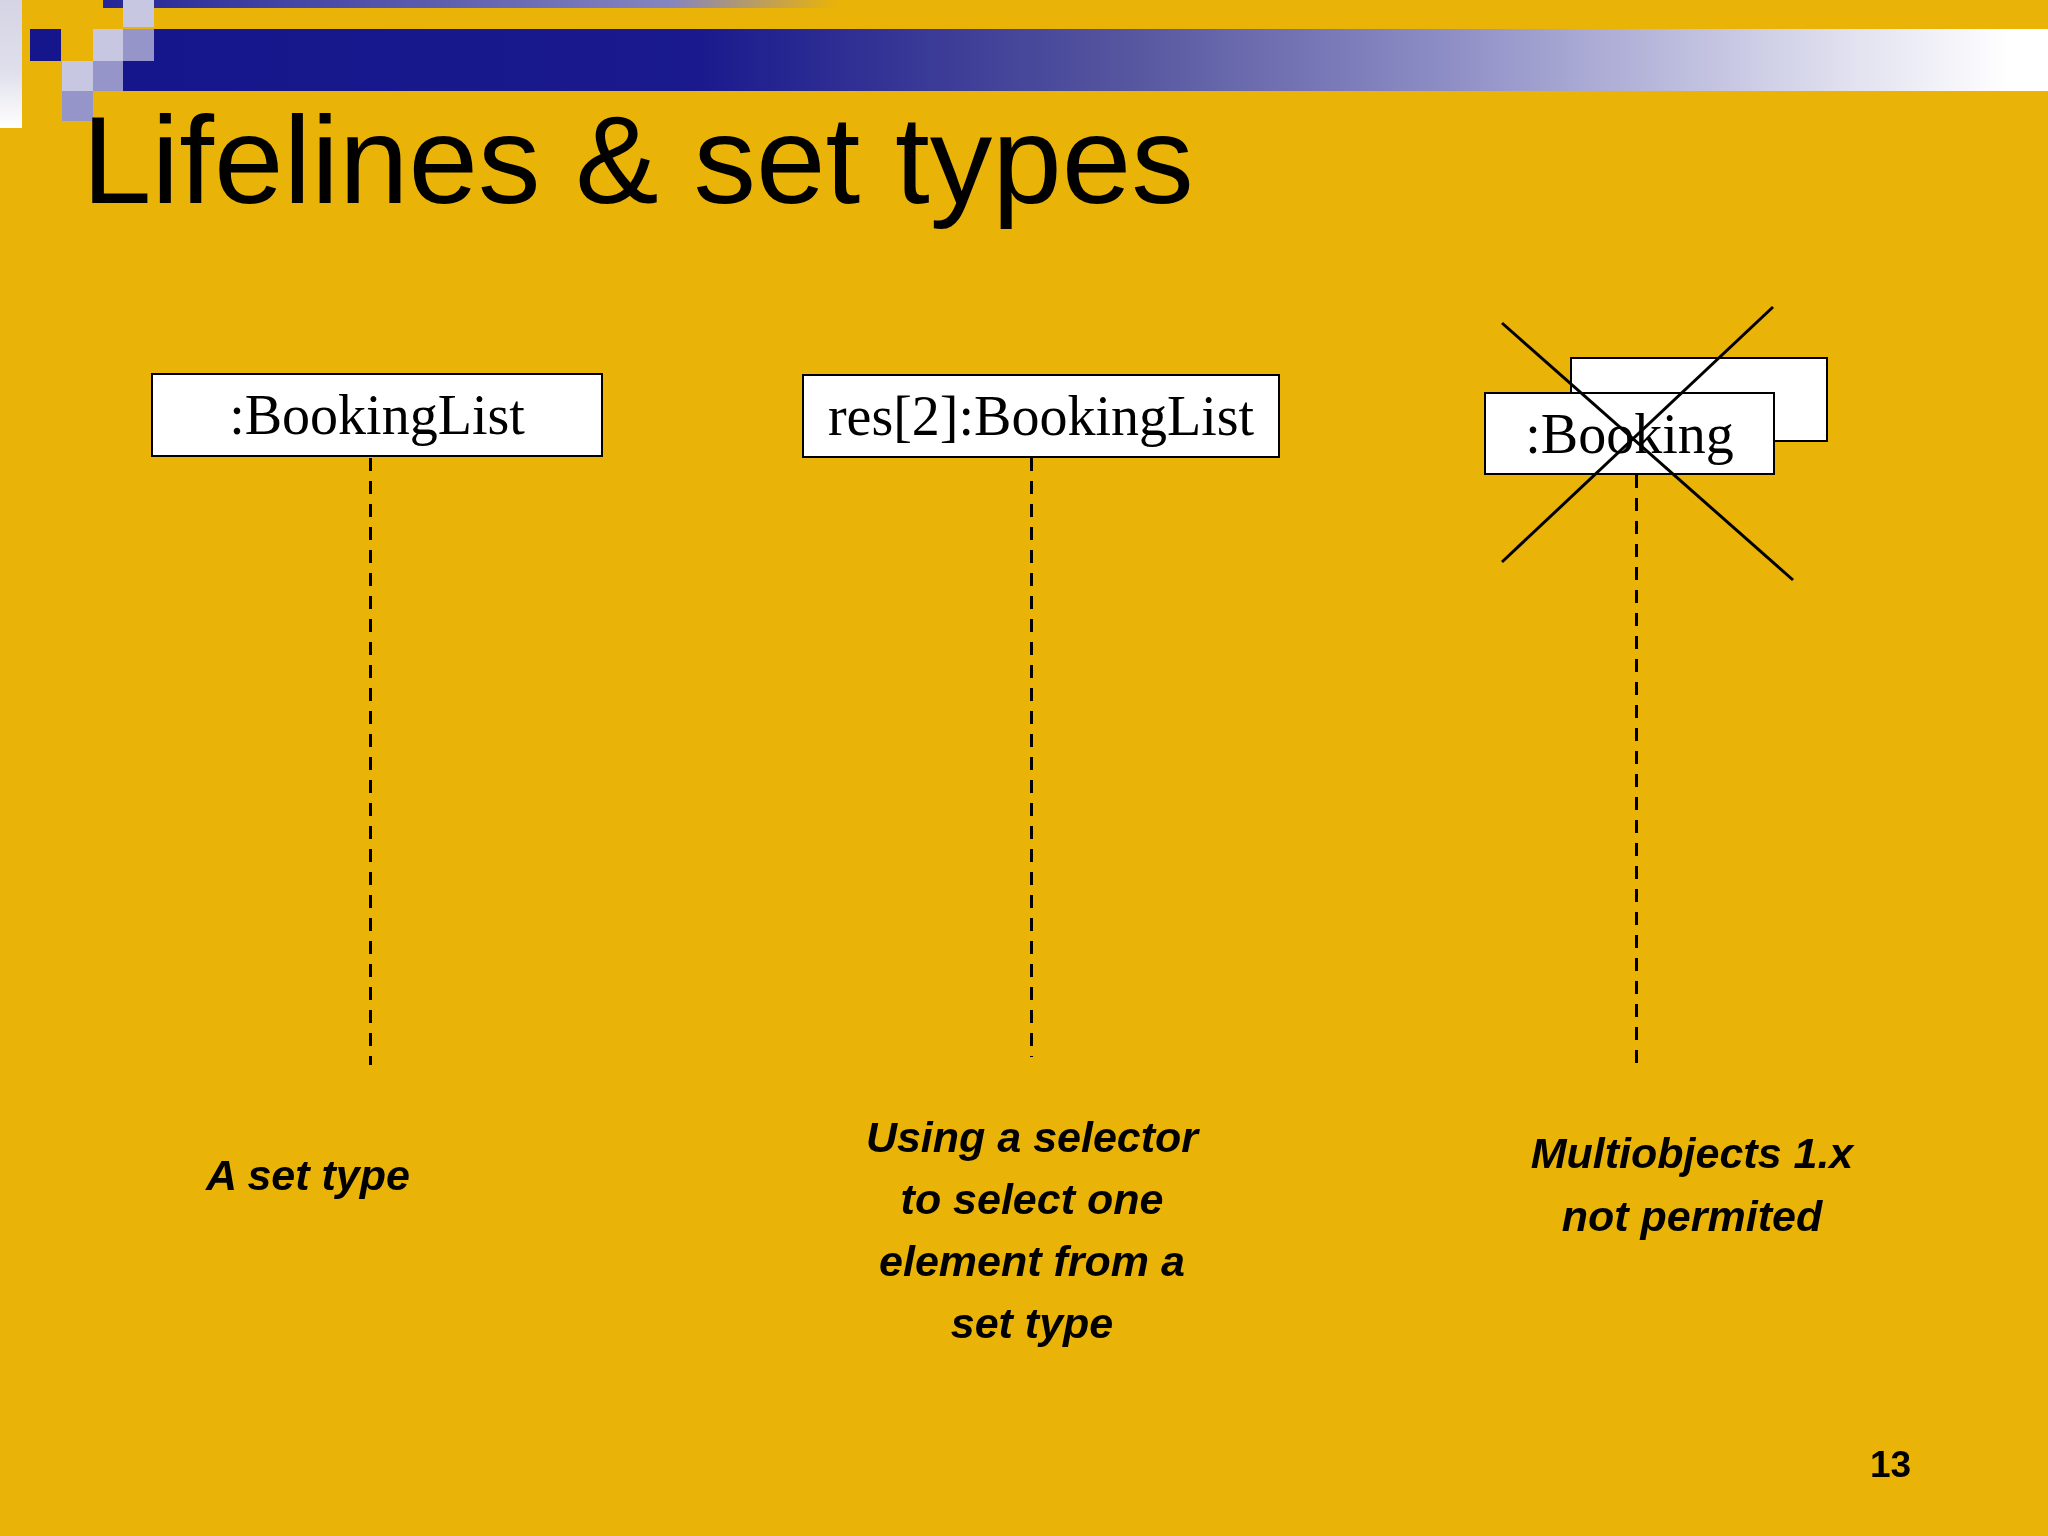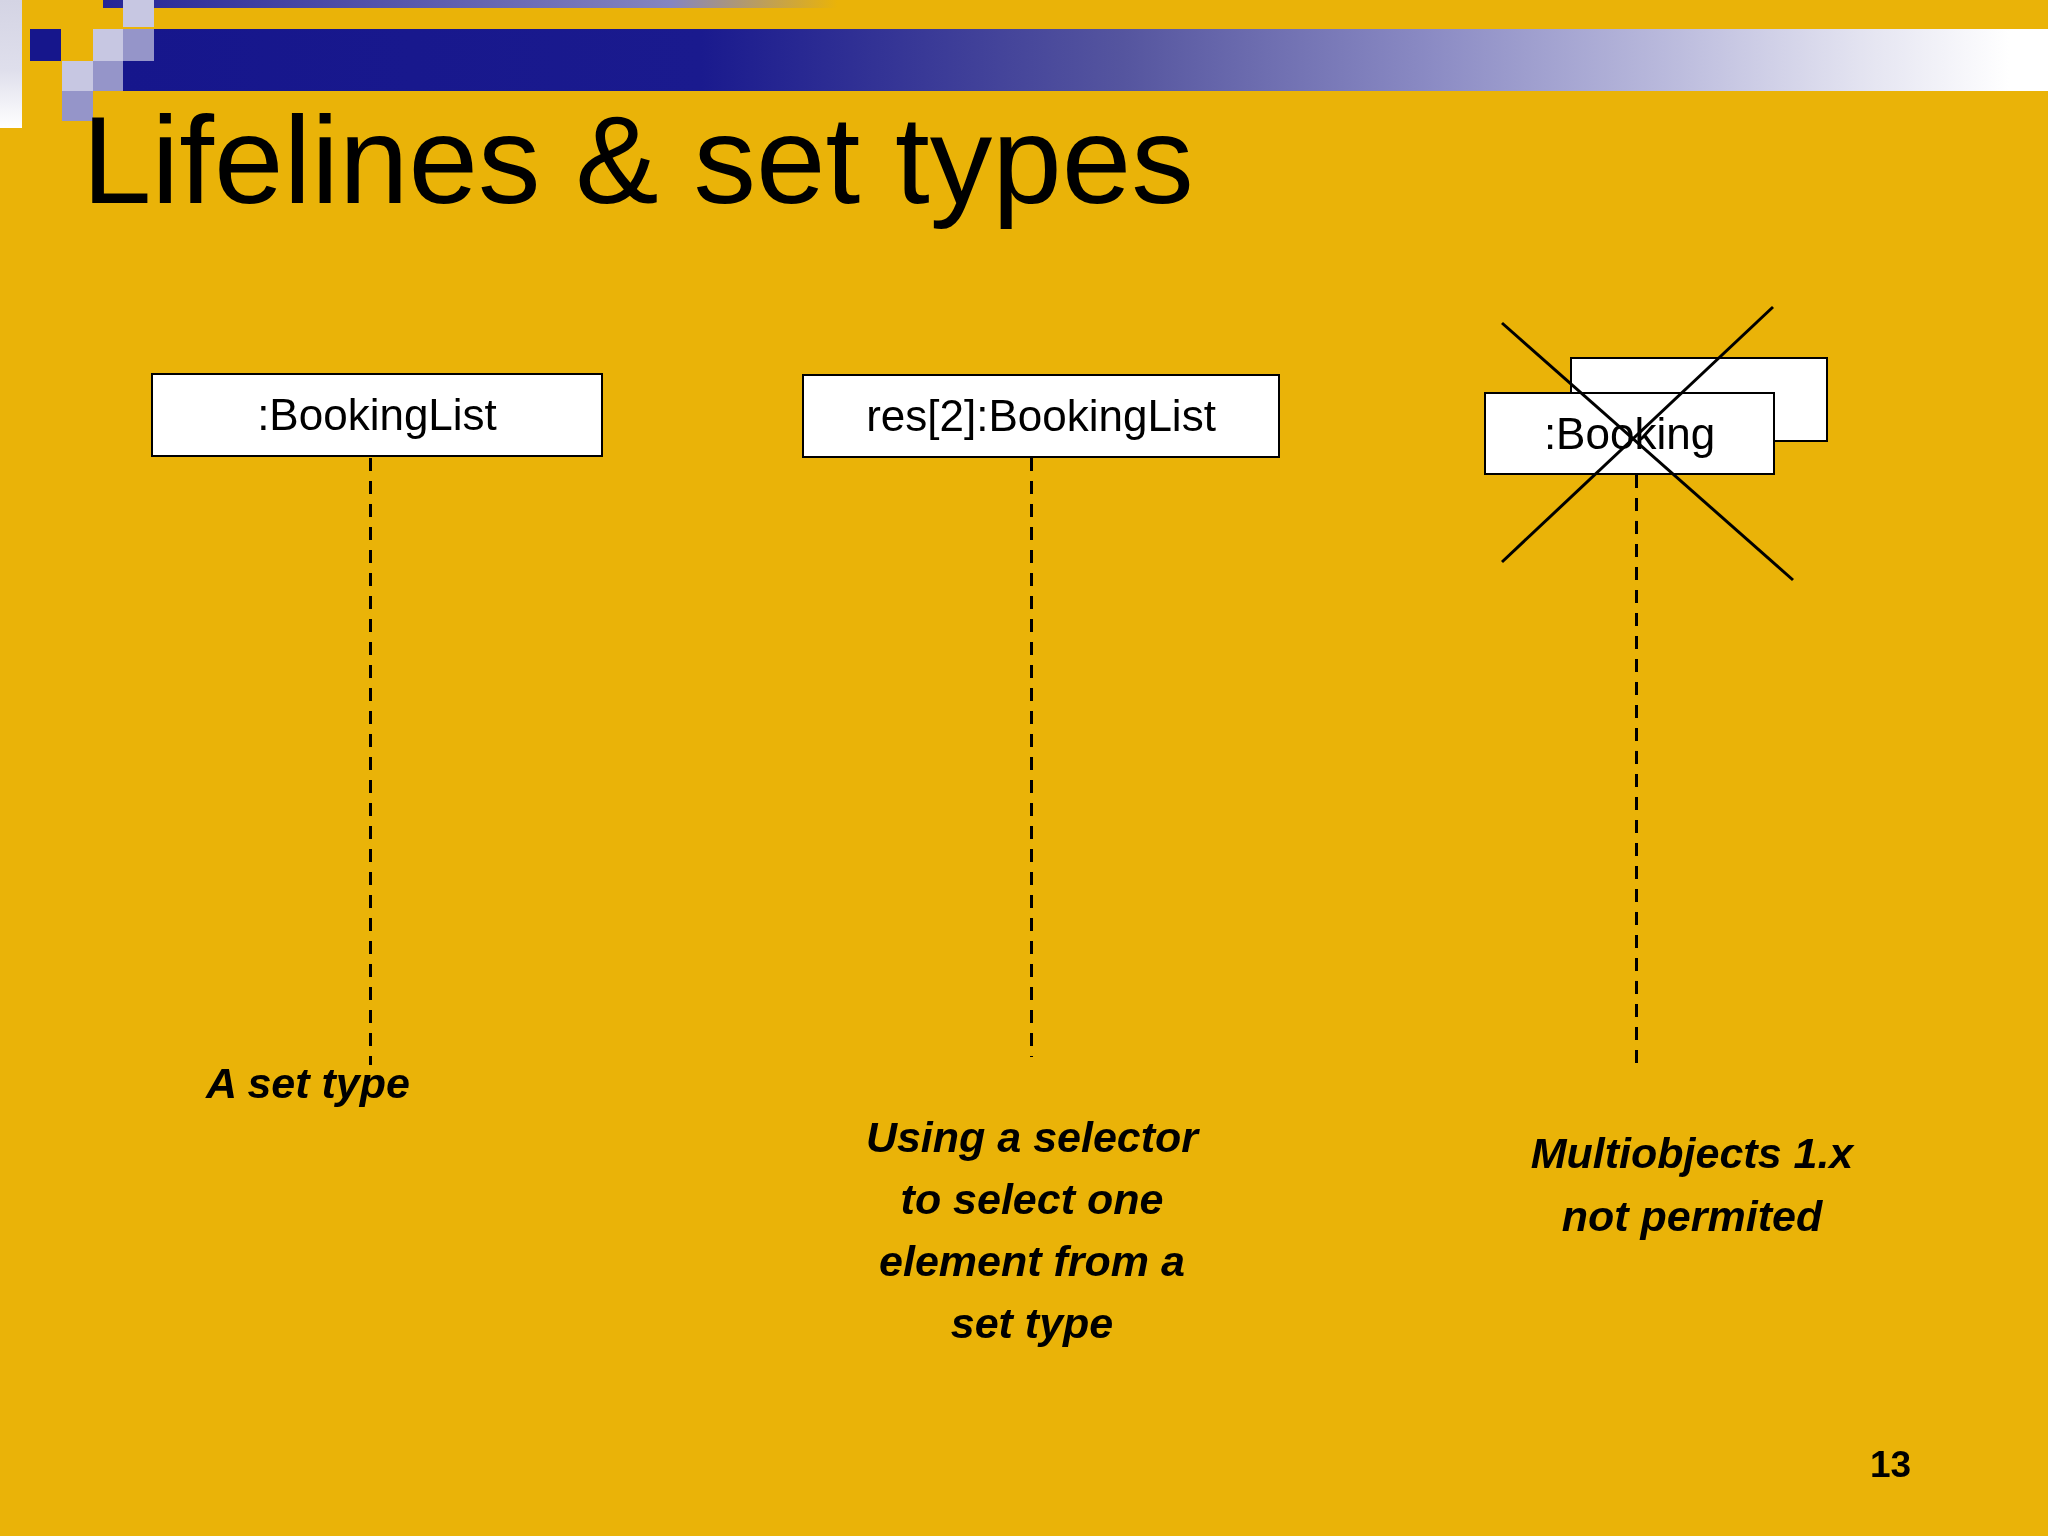--- a/index.html
+++ b/index.html
@@ -63,23 +63,24 @@
 
   
   .obox {
     position: absolute;
     box-sizing: border-box;
     border: 2px solid #000000;
     background: #ffffff;
     display: flex;
     align-items: center;
     justify-content: center;
-    font-size: 44px;
+    font-size: 56px;
     color: #000000;
     white-space: nowrap;
+    font-family: Liberation Serif, serif;
   }
   .box1 { left: 151px;  top: 373px; width: 452px; height: 84px; }
   .box2 { left: 802px;  top: 374px; width: 478px; height: 84px; }
   .box3-back  { left: 1570px; top: 357px; width: 258px; height: 85px; z-index: 1; }
   .box3-front { left: 1484px; top: 392px; width: 291px; height: 83px; z-index: 2; text-align: right; }
 
   
   .lifeline {
     position: absolute;
     width: 3px;
@@ -103,21 +104,21 @@
   .caption {
     position: absolute;
     width: 500px;
     text-align: center;
     font-size: 43px;
     font-weight: 700;
     font-style: italic;
     line-height: 62px;
     color: #000000;
   }
-  .cap1 { left: 58px;   top: 1052px; }
+  .cap1 { left: 58px;   top: 1144px; }
   .cap2 { left: 782px;  top: 1106px; }
   .cap3 { left: 1442px; top: 1122px; line-height: 63px; }
 
   
   .page-number {
     position: absolute;
     left: 1870px; top: 1444px;
     font-size: 37px;
     font-weight: 700;
     color: #000000;

